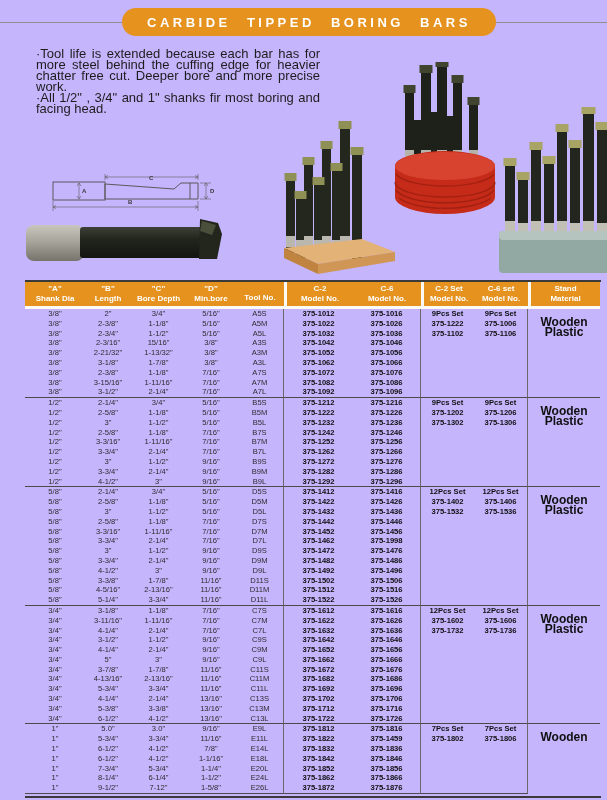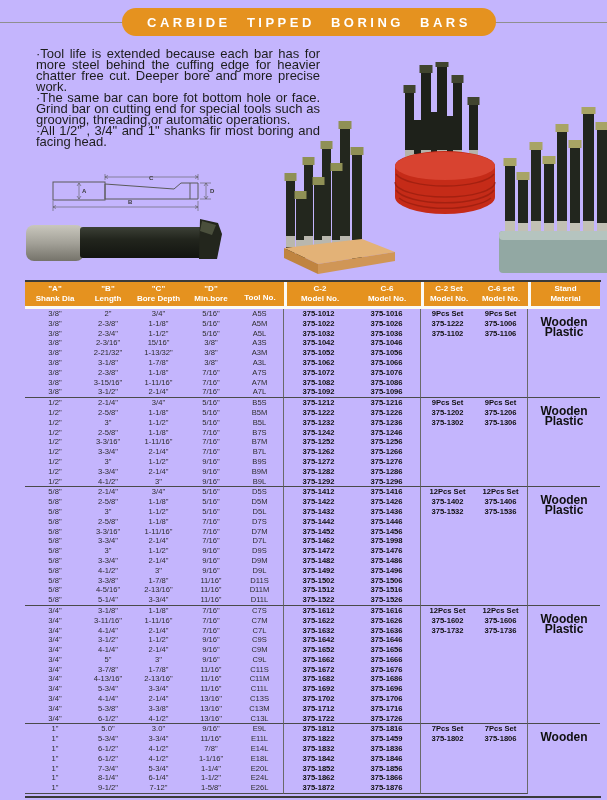--- a/index.html
+++ b/index.html
@@ -56,21 +56,20 @@
 
 <div class="page">
 
   <div class="rule"></div>
   <div class="banner">
     <span>CARBIDE TIPPED BORING BARS</span>
   </div>
 
   <div class="intro">
       <p>Tool life is extended because each bar has for more steel behind the cuffing edge for heavier chatter free cut. Deeper bore and more precise work.</p>
-      <p>The same bar can bore fot bottom hole or face. Grind bar on cutting end for special tools such as grooving, threading,or automatic operations.</p>
       <p>All 1/2" , 3/4" and  1" shanks fir most boring and facing head.</p>
     </div>
 
   <div class="diagram">
     <svg width="172" height="42" viewBox="0 0 172 42">
       <g stroke="#5a5a5a" fill="none" stroke-width="1">
         <rect x="7" y="9" width="52" height="18"></rect>
         <path d="M59,11 L128,16 L135,10 L152,10 L152,26 L59,26 Z"></path>
         <line x1="144" y1="10" x2="144" y2="26"></line>
       </g>

